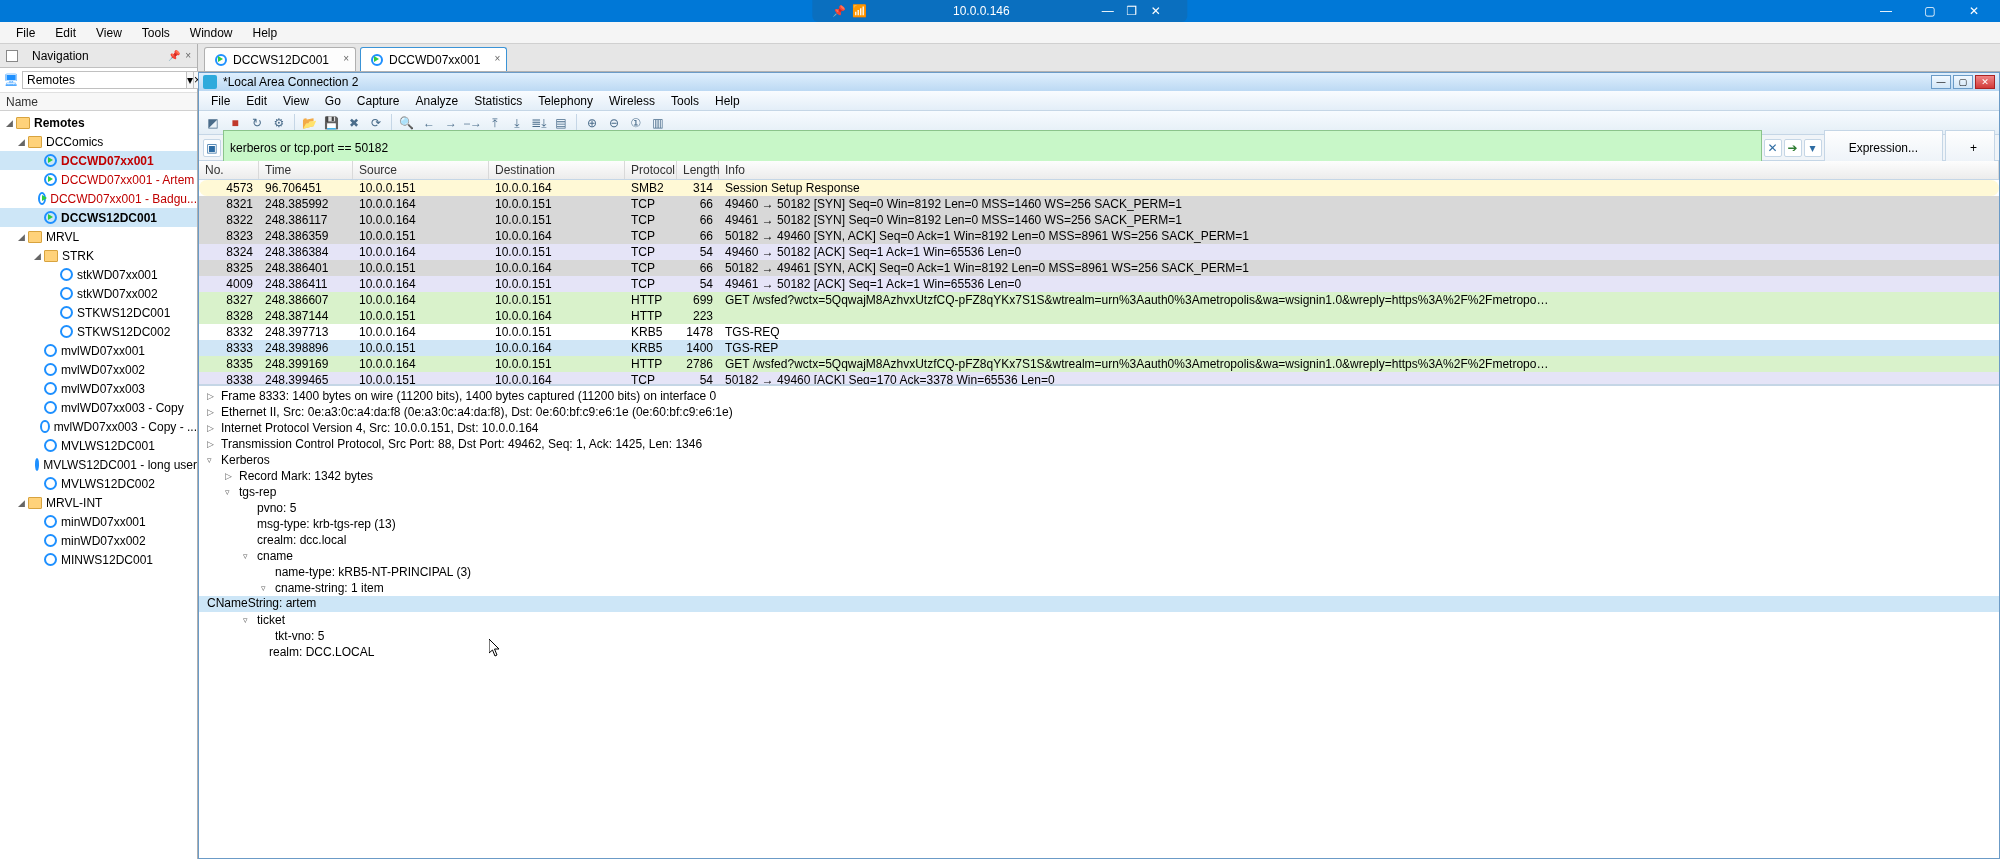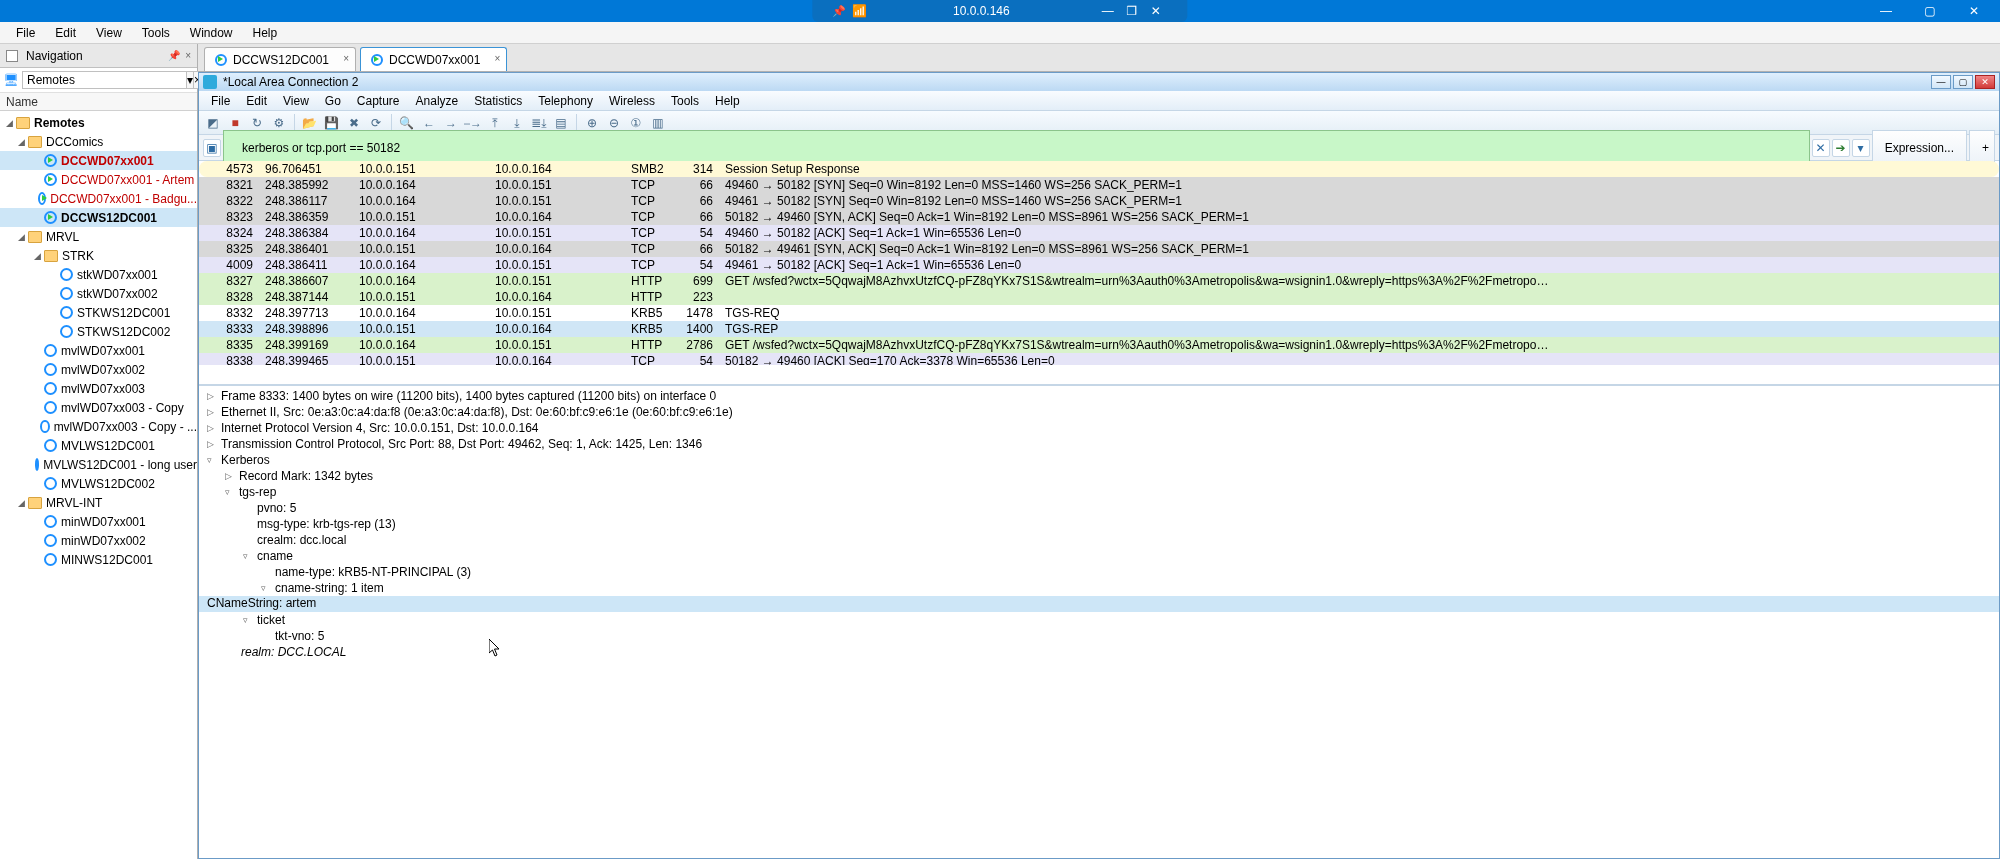--- a/index.html
+++ b/index.html
@@ -57,22 +57,22 @@
 .ws-title .wbtns { margin-left:auto; display:flex; }
 .ws-title .wbtns div { width:20px;height:14px;border:1px solid #6b9bc7;margin-left:2px;background:linear-gradient(180deg,#f2f9ff,#d2e6f7);display:flex;align-items:center;justify-content:center;font-size:9px;}
 .ws-title .wbtns .close{background:linear-gradient(180deg,#f08585,#d23a3a);border-color:#a22;color:#fff;}
 .ws-menu { height:20px; background:linear-gradient(180deg,#f9fcff,#e3eef8); border-bottom:1px solid #c5d6e6; display:flex; align-items:center; padding:0 4px;}
 .ws-menu span { padding:0 8px; }
 .ws-toolbar { height:24px; background:linear-gradient(180deg,#f7fbff,#e4eef6); border-bottom:1px solid #c5d6e6; display:flex; align-items:center; padding:0 4px; gap:2px;}
 .ws-toolbar .tb { width:20px;height:20px;display:flex;align-items:center;justify-content:center;color:#4a6c8a;border:1px solid transparent;border-radius:2px;}
 .ws-toolbar .sep{width:1px;height:18px;background:#c5d6e6;margin:0 3px;}
 .ws-filter { height:26px; display:flex; align-items:center; padding:2px 4px; background:#f0f4f8; border-bottom:1px solid #c5d6e6; gap:2px;}
 .ws-filter .fi{width:18px;height:18px;border:1px solid #c5d6e6;border-radius:2px;background:#fff;display:flex;align-items:center;justify-content:center;color:#2e6ca3;}
-.ws-filter input { flex:1; height:36px; border:1px solid #8bc48b; background:#c8f7c8; padding:0 18px; font-family:inherit;}
-.ws-filter .fbtn{height:36px;padding:0 12px;border:1px solid #c5d6e6;background:linear-gradient(180deg,#fefefe,#ecf2f8);display:flex;align-items:center;}
+.ws-filter input { flex:1; height:36px; border:1px solid #8bc48b; background:#c8f7c8; padding:0 6px; font-family:inherit;}
+.ws-filter .fbtn{height:36px;padding:0 24px;border:1px solid #c5d6e6;background:linear-gradient(180deg,#fefefe,#ecf2f8);display:flex;align-items:center;}
 .ws-filter .plus{width:20px;}
 
 .pkt-wrap { flex:0 0 225px; overflow:hidden; position:relative; border-bottom:2px solid #c5d6e6;}
 .pkt-head { display:flex; height:19px; background:linear-gradient(180deg,#fdfdfd,#ececec); border-bottom:1px solid #c5d6e6;}
 .pkt-head div { padding:2px 6px; border-right:1px solid #d9d9d9; color:#333;}
 .cw-no{width:60px;} .cw-time{width:94px;} .cw-src{width:136px;} .cw-dst{width:136px;} .cw-proto{width:52px;} .cw-len{width:42px;text-align:right;} .cw-info{flex:1;}
 .pkt-body { font-family:Consolas,monospace; font-size:12px; overflow-y:auto; height:calc(100% - 19px);}
 .pkt-row { display:flex; height:16px; align-items:center; }
 .pkt-row div { padding:0 6px; white-space:nowrap; text-overflow:ellipsis; }
 .pkt-row.smb { background:#fff9d6;border-radius:8px; }
@@ -116,21 +116,21 @@
     <span>View</span>
     <span>Tools</span>
     <span>Window</span>
     <span>Help</span>
   </div>
 
 <div class="workspace">
 
   <div class="sidebar">
     <div class="panel-header">
-      <span style="display:flex;align-items:center;gap:8px;">
+      <span style="display:flex;align-items:center;gap:14px;">
         <span style="width:12px;height:12px;border:1px solid #888;background:#fff;"></span>
         <span>Navigation</span>
       </span>
       <span class="hicons">
         <span>📌</span>
         <span>×</span>
       </span>
     </div>
     <div class="remotes-bar">
       <span class="icon">🖥</span>
@@ -329,20 +329,29 @@
         <div class="fi">▣</div>
         <input value="kerberos or tcp.port == 50182" style="">
         <div class="fi">✕</div>
         <div class="fi" style="color:#2e7d32">➔</div>
         <div class="fi">▾</div>
         <div class="fbtn">Expression...</div>
         <div class="fbtn plus">+</div>
       </div>
 
       <div class="pkt-wrap">
+        <div class="pkt-head">
+          <div class="cw-no">No.</div>
+          <div class="cw-time">Time</div>
+          <div class="cw-src">Source</div>
+          <div class="cw-dst">Destination</div>
+          <div class="cw-proto">Protocol</div>
+          <div class="cw-len">Length</div>
+          <div class="cw-info">Info</div>
+        </div>
         <div class="pkt-body" id="pkt-body">
             <div class="pkt-row smb">
               <div class="cw-no" style="text-align: right;">4573</div>
               <div class="cw-time">96.706451</div>
               <div class="cw-src">10.0.0.151</div>
               <div class="cw-dst">10.0.0.164</div>
               <div class="cw-proto">SMB2</div>
               <div class="cw-len" style="text-align: right;">314</div>
               <div class="cw-info">Session Setup Response</div>
             </div>
@@ -466,21 +475,21 @@
           <div class="ln" style="padding-left: 26px;"><span class="tw">▿</span><span>tgs-rep</span></div>
           <div class="ln" style="padding-left: 44px;"><span class="tw"></span><span>pvno: 5</span></div>
           <div class="ln" style="padding-left: 44px;"><span class="tw"></span><span>msg-type: krb-tgs-rep (13)</span></div>
           <div class="ln" style="padding-left: 44px;"><span class="tw"></span><span>crealm: dcc.local</span></div>
           <div class="ln" style="padding-left: 44px;"><span class="tw">▿</span><span>cname</span></div>
           <div class="ln" style="padding-left: 62px;"><span class="tw"></span><span>name-type: kRB5-NT-PRINCIPAL (3)</span></div>
           <div class="ln" style="padding-left: 62px;"><span class="tw">▿</span><span>cname-string: 1 item</span></div>
           <div class="ln hilite" style=""><span class="tw"></span><span>CNameString: artem</span></div>
           <div class="ln" style="padding-left: 44px;"><span class="tw">▿</span><span>ticket</span></div>
           <div class="ln" style="padding-left: 62px;"><span class="tw"></span><span>tkt-vno: 5</span></div>
-          <div class="ln" style="padding-left: 28px; font-style: italic;"><span class="tw"></span><span>realm: DCC.LOCAL</span></div>
+          <div class="ln" style="padding-left: 56px;"><span class="tw"></span><span>realm: DCC.LOCAL</span></div>
         </div>
     </div>
   </div>
 </div>
 
 <div class="cursor-arrow">
 <svg viewBox="0 0 12 18">
       <path d="M0 0 L0 14 L3.5 11 L6 17 L8 16 L5.5 10 L10 10 Z" fill="#fff" stroke="#000" stroke-width="1"></path>
     </svg>
 </div>

